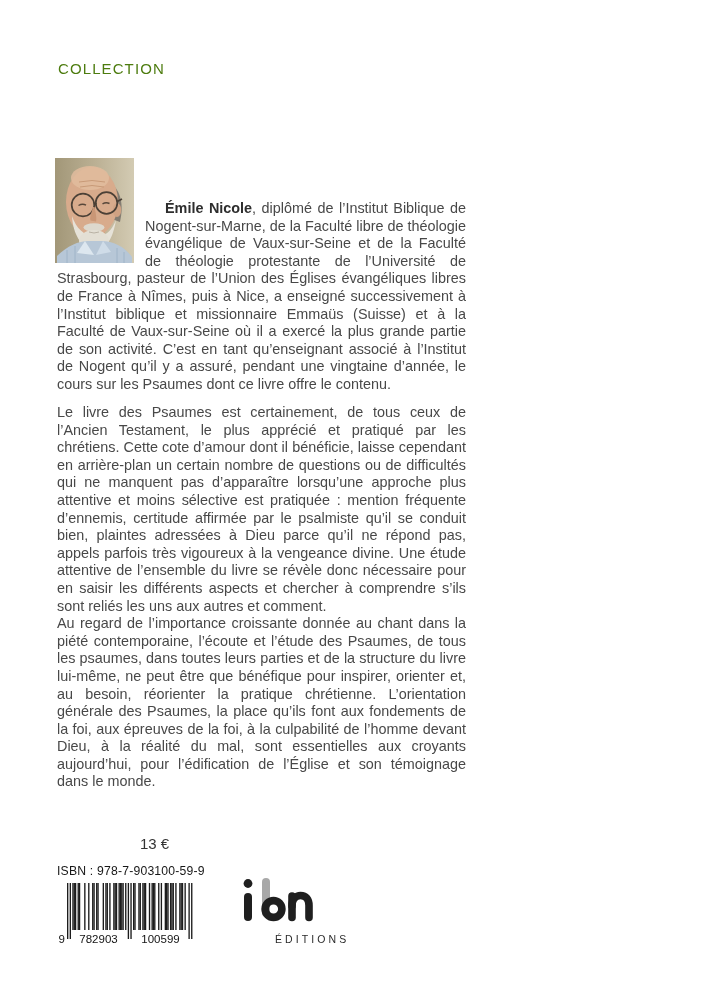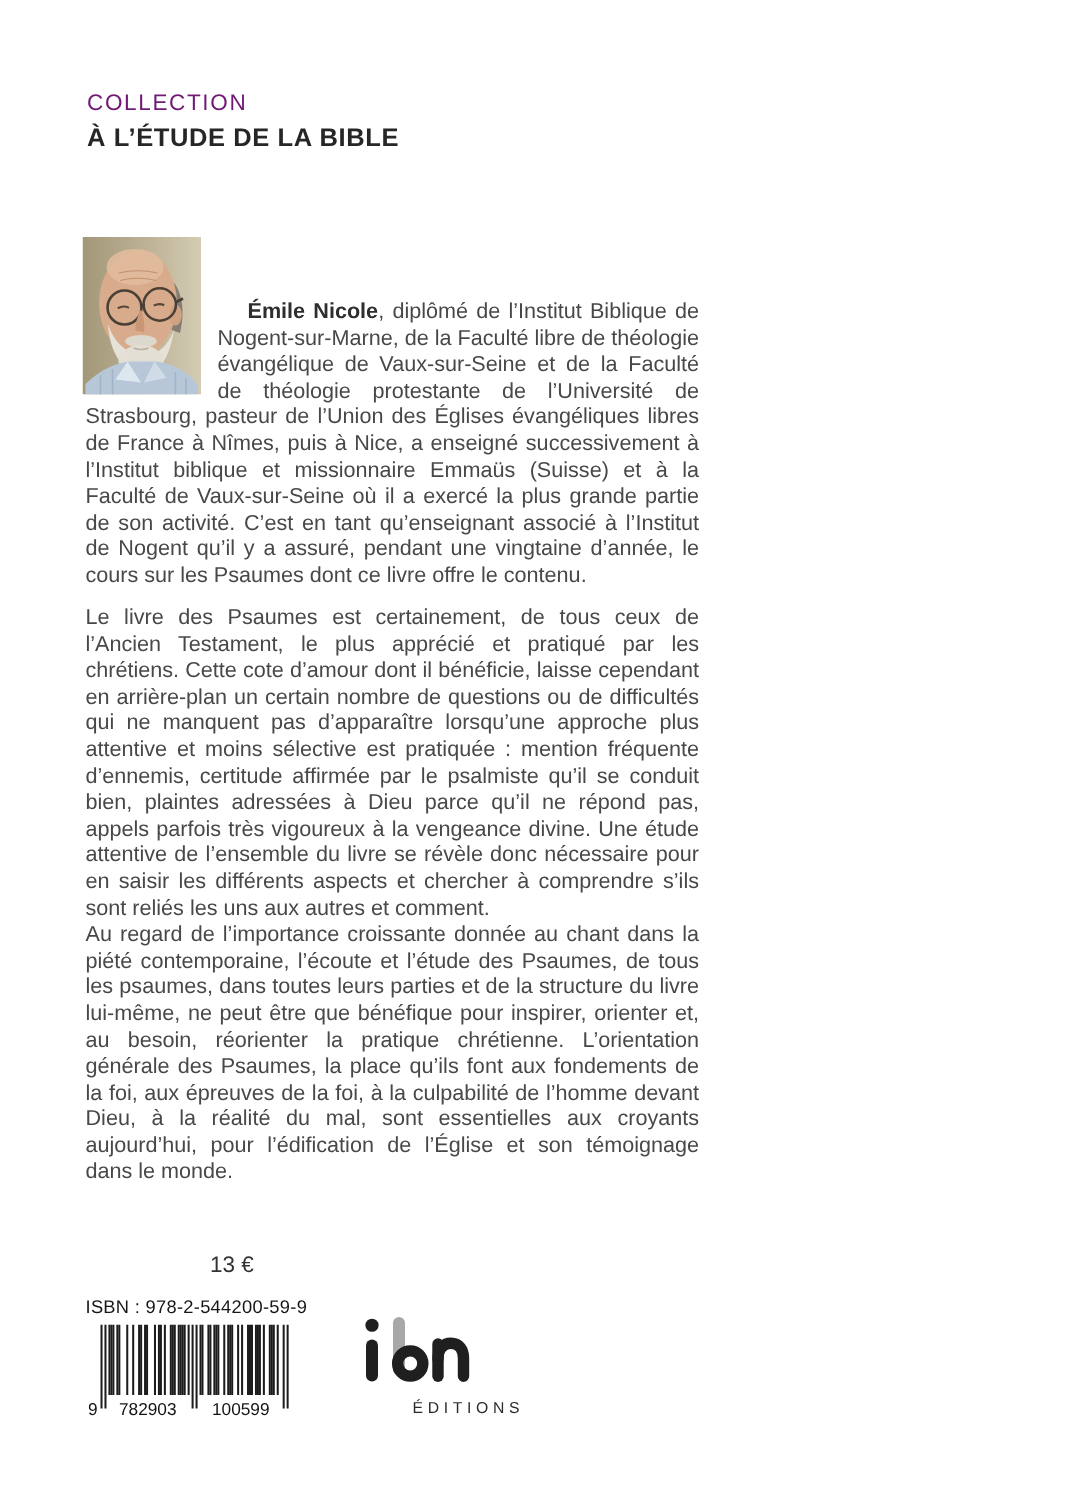--- a/index.html
+++ b/index.html
@@ -7,21 +7,21 @@
     position:relative;
     width:721px;height:1000px;
     background:#ffffff;
     margin:0 auto;
     font-family:"Liberation Sans","DejaVu Sans",sans-serif;
     overflow:hidden;
   }
   .collection-label{
     position:absolute;left:58px;top:60px;
     font-size:15px;letter-spacing:1.1px;
-    color:#701a75;font-weight:400;
+    color:#4d7c0f;font-weight:400;
   }
   .collection-title{
     position:absolute;left:58px;top:82px;
     font-size:17px;letter-spacing:0.4px;
     color:#262626;font-weight:bold;
   }
   .author-photo{
     position:absolute;left:55px;top:158px;
     width:79px;height:105px;display:block;
   }
@@ -56,21 +56,20 @@
     position:absolute;left:239px;top:933px;
     font-size:10.5px;letter-spacing:3.1px;color:#2a2a2a;padding-left:36px;
   }
 </style>
 </head>
 <body>
 
 <div class="page">
 
   <div class="collection-label">COLLECTION</div>
-  <div class="collection-title">À L’ÉTUDE DE LA BIBLE</div>
 
   <svg class="author-photo" viewBox="0 0 79 105" width="79" height="105" aria-hidden="true">
     <defs>
       <linearGradient id="bgGrad" x1="0" y1="0" x2="1" y2="0">
         <stop offset="0" stop-color="#a29778"></stop>
         <stop offset="0.55" stop-color="#bdb296"></stop>
         <stop offset="1" stop-color="#d3cbb3"></stop>
       </linearGradient>
     </defs>
     <rect x="0" y="0" width="79" height="105" fill="url(#bgGrad)"></rect>
@@ -118,21 +117,21 @@
     <span class="author-name">Émile Nicole</span><span>, diplômé de l’Institut Biblique de Nogent-sur-Marne, de la Faculté libre de théologie évangélique de Vaux-sur-Seine et de la Faculté de théologie protestante de l’Université de Strasbourg, pasteur de l’Union des Églises évangéliques libres de France à Nîmes, puis à Nice, a enseigné successivement à l’Institut biblique et missionnaire Emmaüs (Suisse) et à la Faculté de Vaux-sur-Seine où il a exercé la plus grande partie de son activité. C’est en tant qu’enseignant associé à l’Institut de Nogent qu’il y a assuré, pendant une vingtaine d’année, le cours sur les Psaumes dont ce livre offre le contenu.</span>
   </div>
 
   <div class="body-text">
     <p>Le livre des Psaumes est certainement, de tous ceux de l’Ancien Testament, le plus apprécié et pratiqué par les chrétiens. Cette cote d’amour dont il bénéficie, laisse cependant en arrière-plan un certain nombre de questions ou de difficultés qui ne manquent pas d’apparaître lorsqu’une approche plus attentive et moins sélective est pratiquée : mention fréquente d’ennemis, certitude affirmée par le psalmiste qu’il se conduit bien, plaintes adressées à Dieu parce qu’il ne répond pas, appels parfois très vigoureux à la vengeance divine. Une étude attentive de l’ensemble du livre se révèle donc nécessaire pour en saisir les différents aspects et chercher à comprendre s’ils sont reliés les uns aux autres et comment.</p>
     <p>Au regard de l’importance croissante donnée au chant dans la piété contemporaine, l’écoute et l’étude des Psaumes, de tous les psaumes, dans toutes leurs parties et de la structure du livre lui-même, ne peut être que bénéfique pour inspirer, orienter et, au besoin, réorienter la pratique chrétienne. L’orientation générale des Psaumes, la place qu’ils font aux fondements de la foi, aux épreuves de la foi, à la culpabilité de l’homme devant Dieu, à la réalité du mal, sont essentielles aux croyants aujourd’hui, pour l’édification de l’Église et son témoignage dans le monde.</p>
   </div>
 
   <div class="price">13 €</div>
 
-  <div class="isbn-label">ISBN : 978-2-544200-59-9</div>
+  <div class="isbn-label">ISBN : 978-7-903100-59-9</div>
 
   <svg id="barcode-svg" class="barcode" viewBox="0 0 134 64" width="134" height="64" aria-hidden="true">
     <text x="6" y="60" text-anchor="end">9</text>
     <text x="39.5" y="60" text-anchor="middle">782903</text>
     <text x="101.5" y="60" text-anchor="middle">100599</text>
   <rect x="8.00" y="0" width="1.35" height="56" fill="#1c1c1c"></rect>
       <rect x="10.64" y="0" width="1.35" height="56" fill="#1c1c1c"></rect>
       <rect x="13.28" y="0" width="1.35" height="47" fill="#1c1c1c"></rect>
       <rect x="14.60" y="0" width="1.35" height="47" fill="#1c1c1c"></rect>
       <rect x="15.92" y="0" width="1.35" height="47" fill="#1c1c1c"></rect>

